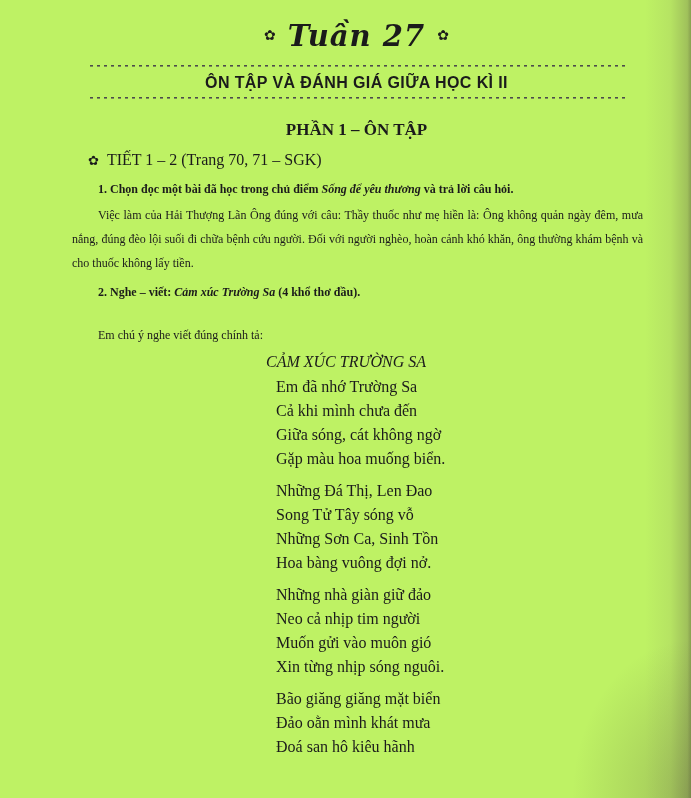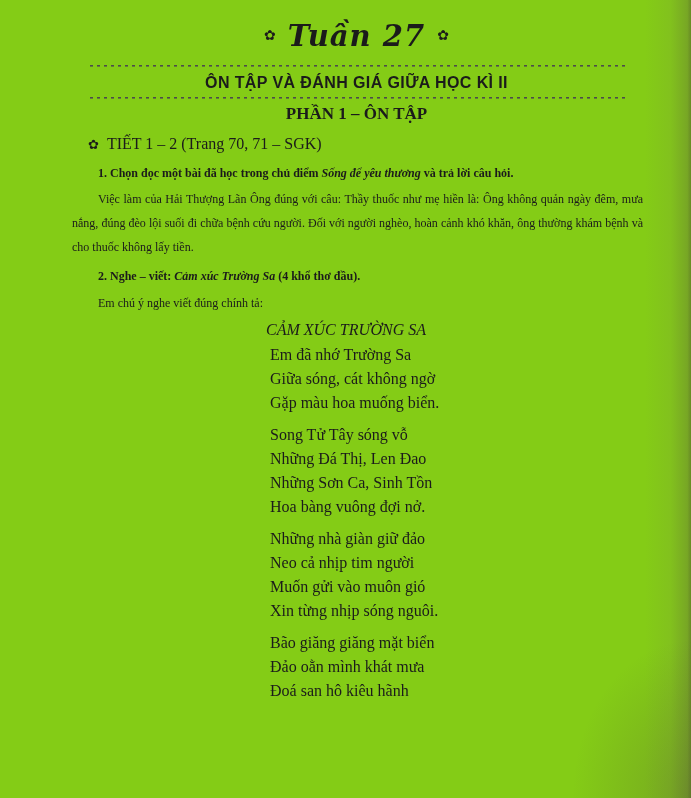--- a/index.html
+++ b/index.html
@@ -6,21 +6,21 @@
   body {
     width: 691px; height: 798px;
     background: #f4f3f0;
     font-family: "Liberation Serif", serif;
     color: #1b1b1b;
     position: relative;
     overflow: hidden;
   }
   .page {
     position: absolute; inset: 0;
-    background: #84cc16;
+    background: #bef264;
     padding: 16px 48px 0 70px;
     box-sizing: border-box;
   }
   .edge-shadow {
     position: absolute; top: 0; right: 0;
     width: 46px; height: 100%;
     background: linear-gradient(to right, rgba(110,100,90,0) 0%, rgba(110,100,90,0.10) 55%, rgba(90,80,70,0.30) 92%, rgba(70,60,55,0.45) 100%);
     pointer-events: none;
   }
   .corner-shadow {
@@ -67,21 +67,21 @@
     text-align: center;
     letter-spacing: 0.4px;
     margin: 5px 0 0;
   }
 
   .part-title {
     font-weight: bold;
     font-size: 17px;
     line-height: 22px;
     text-align: center;
-    margin: 4px 0 0;
+    margin: 20px 0 0;
   }
 
   .lesson-header {
     font-weight: normal;
     font-size: 16px;
     line-height: 21px;
     margin: 8px 0 0 18px;
   }
   .lesson-header .flower-sm {
     font-size: 13px;
@@ -92,35 +92,35 @@
     font-size: 12px;
     line-height: 24px;
     text-align: justify;
     text-indent: 26px;
     margin: 6px 0 0 2px;
   }
   .para.bold { font-weight: bold; }
   .para .italic { font-style: italic; }
   .answer { margin-top: 2px; }
   .task2 { margin-top: 5px; }
-  .instruction { margin-top: 3px; }
+  .instruction { margin-top: 19px; }
 
   .poem {
     margin: 3px 0 0 196px;
     font-size: 16px;
     line-height: 24px;
   }
   .poem-title {
     font-style: italic;
     font-weight: normal;
     font-size: 16px;
     line-height: 24px;
     margin: 0 0 1px;
   }
-  .stanza { margin: 0 4px 8px; }
+  .stanza { margin: 0 10px 8px; }
   .poem-line { white-space: nowrap; }
 </style>
 </head>
 <body>
 
 <div class="page">
 
   <div class="week-header">
     <span class="flower">✿</span><span>Tuần 27</span><span class="flower">✿</span>
   </div>
@@ -143,27 +143,28 @@
 
   <p class="para bold task2"><span>2. Nghe – viết: </span><span class="italic">Cảm xúc Trường Sa</span><span> (4 khổ thơ đầu).</span></p>
 
   <p class="para instruction">Em chú ý nghe viết đúng chính tả:</p>
 
   <div class="poem">
     <div class="poem-title">CẢM XÚC TRƯỜNG SA</div>
 
     <div class="stanza">
       <div class="poem-line">Em đã nhớ Trường Sa</div>
+      <div class="poem-line">Cả khi mình chưa đến</div>
       <div class="poem-line">Giữa sóng, cát không ngờ</div>
       <div class="poem-line">Gặp màu hoa muống biển.</div>
     </div>
 
     <div class="stanza">
+      <div class="poem-line">Những Đá Thị, Len Đao</div>
       <div class="poem-line">Song Tử Tây sóng vỗ</div>
-      <div class="poem-line">Những Đá Thị, Len Đao</div>
       <div class="poem-line">Những Sơn Ca, Sinh Tồn</div>
       <div class="poem-line">Hoa bàng vuông đợi nở.</div>
     </div>
 
     <div class="stanza">
       <div class="poem-line">Những nhà giàn giữ đảo</div>
       <div class="poem-line">Neo cả nhịp tim người</div>
       <div class="poem-line">Muốn gửi vào muôn gió</div>
       <div class="poem-line">Xin từng nhịp sóng nguôi.</div>
     </div>

